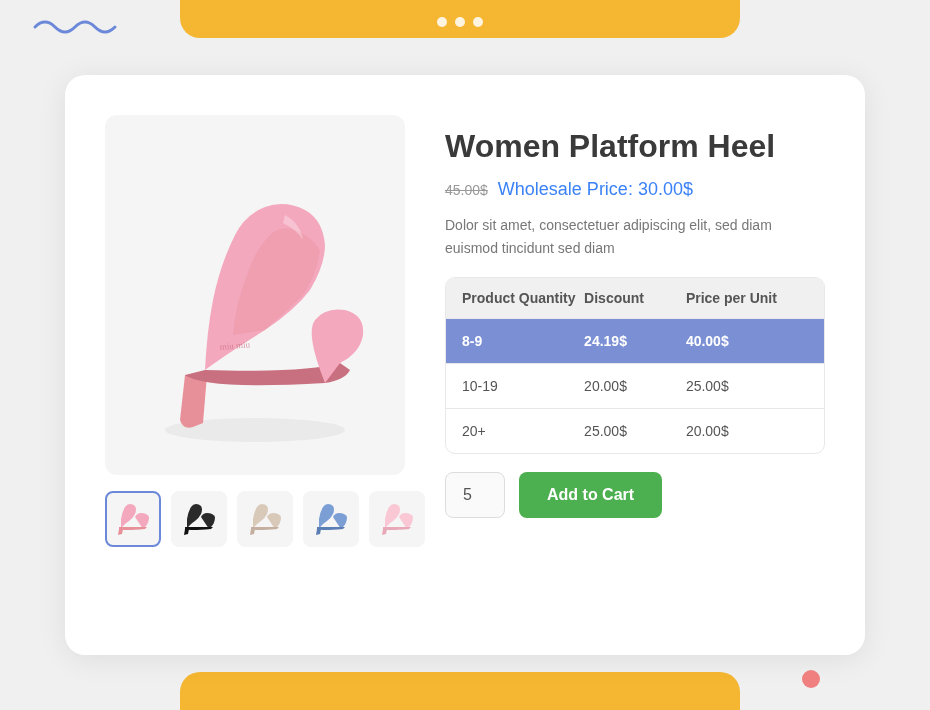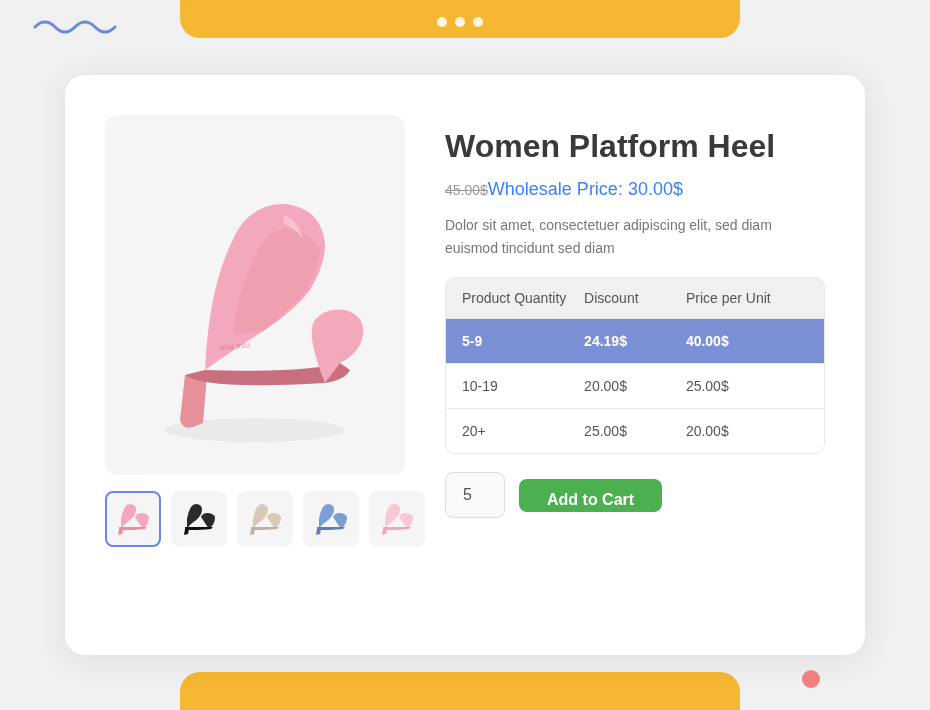--- a/index.html
+++ b/index.html
@@ -163,20 +163,21 @@
     .product-title {
       font-size: 32px;
       font-weight: 600;
       color: #3a3a3a;
       line-height: 1.2;
     }
 
     .price-row {
       display: flex;
       align-items: center;
+      gap: 10px;
       font-size: 15px;
     }
 
     .price-original {
       color: #999;
       text-decoration: line-through;
       font-size: 14px;
     }
 
     .price-wholesale {
@@ -202,21 +203,21 @@
 
     .table-header {
       display: grid;
       grid-template-columns: 1.2fr 1fr 1.2fr;
       background: #f0f0f0;
       padding: 12px 16px;
     }
 
     .table-header-cell {
       font-size: 14px;
-      font-weight: 400;
+      font-weight: 700;
       color: #555;
     }
 
     .table-row {
       display: grid;
       grid-template-columns: 1.2fr 1fr 1.2fr;
       padding: 14px 16px;
       border-top: 1px solid #e8e8e8;
     }
 
@@ -256,21 +257,21 @@
 
     .add-to-cart-btn {
       background: #4CAF50;
       color: white;
       border: none;
       border-radius: 8px;
       padding: 12px 28px;
       font-size: 16px;
       font-weight: 600;
       cursor: pointer;
-      height: 33px;
+      height: 46px;
       white-space: nowrap;
     }
   </style>
 </head>
 <body>
 
 <div class="outer-wrapper">
 
   <div class="deco-squiggle">
     <svg width="100" height="30" viewBox="0 0 100 30" fill="none">
@@ -376,21 +377,21 @@
 
       <div class="pricing-table">
 
         <div class="table-header">
           <span class="table-header-cell">Product Quantity</span>
           <span class="table-header-cell">Discount</span>
           <span class="table-header-cell">Price per Unit</span>
         </div>
 
         <div class="table-row highlighted">
-          <span class="table-cell">5-9</span>
+          <span class="table-cell">8-9</span>
           <span class="table-cell">24.19$</span>
           <span class="table-cell">40.00$</span>
         </div>
 
         <div class="table-row">
           <span class="table-cell">10-19</span>
           <span class="table-cell">20.00$</span>
           <span class="table-cell">25.00$</span>
         </div>
 

